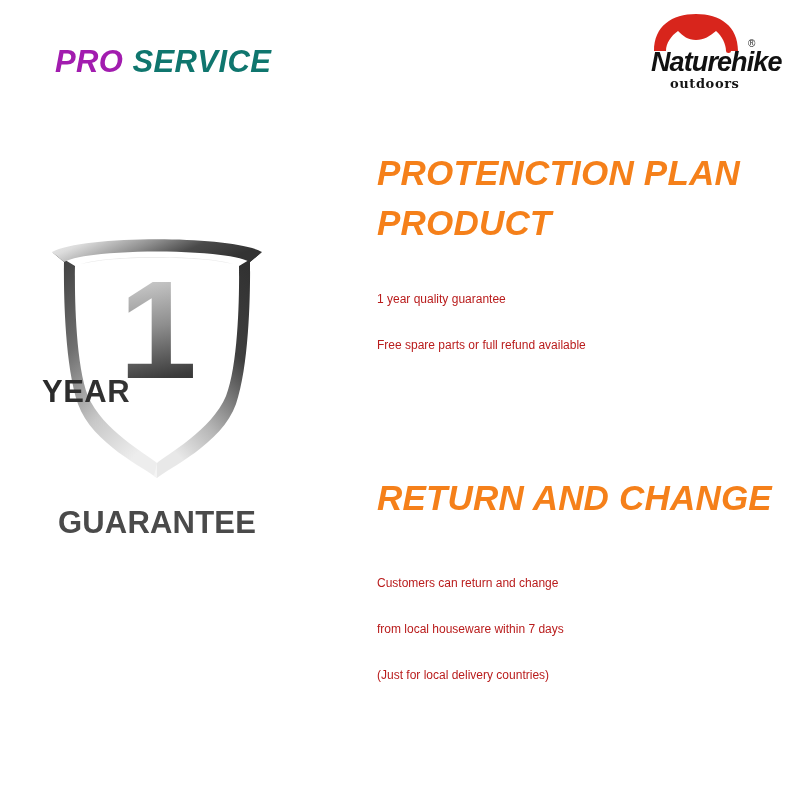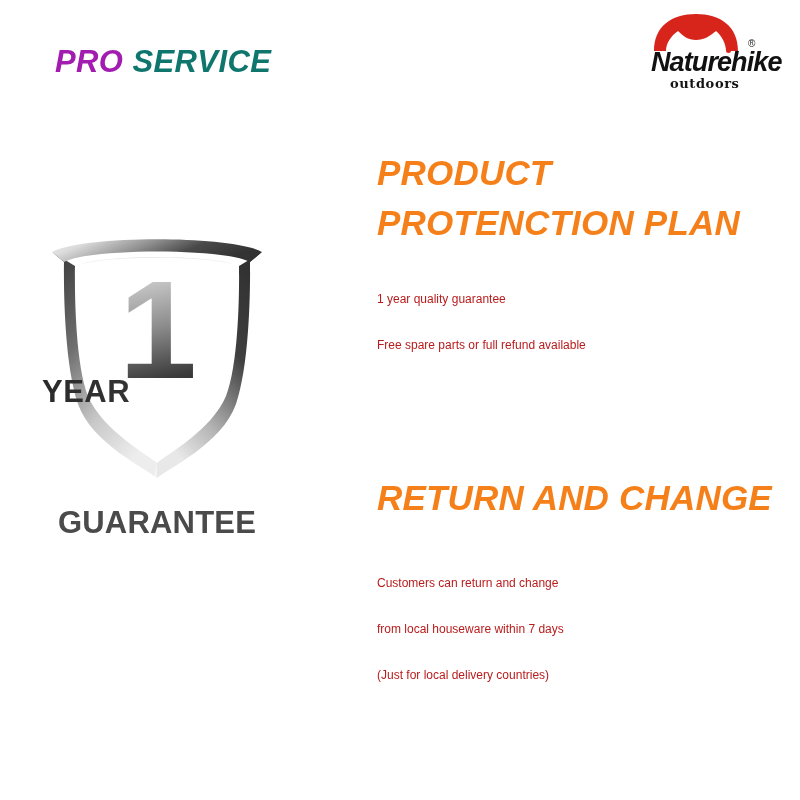--- a/index.html
+++ b/index.html
@@ -238,22 +238,22 @@
 
       <path d="M115 225 L115 240 L112 238 Z" fill="#f4f4f4"></path>
     </svg>
     <div class="badge-num">1</div>
     <div class="badge-year">YEAR</div>
   </div>
 
   <div class="guarantee">GUARANTEE</div>
 
   <div class="right-col">
+    <div class="headline">PROTENCTION PLAN</div>
     <div class="headline">PRODUCT</div>
-    <div class="headline">PROTENCTION PLAN</div>
     <div class="body-list">
       <div class="body-line">1 year quality guarantee</div>
       <div class="body-line">Free spare parts or full refund available</div>
     </div>
   </div>
 
   <div class="section2">
     <div class="headline">RETURN AND CHANGE</div>
     <div class="body-list">
       <div class="body-line">Customers can return and change</div>

